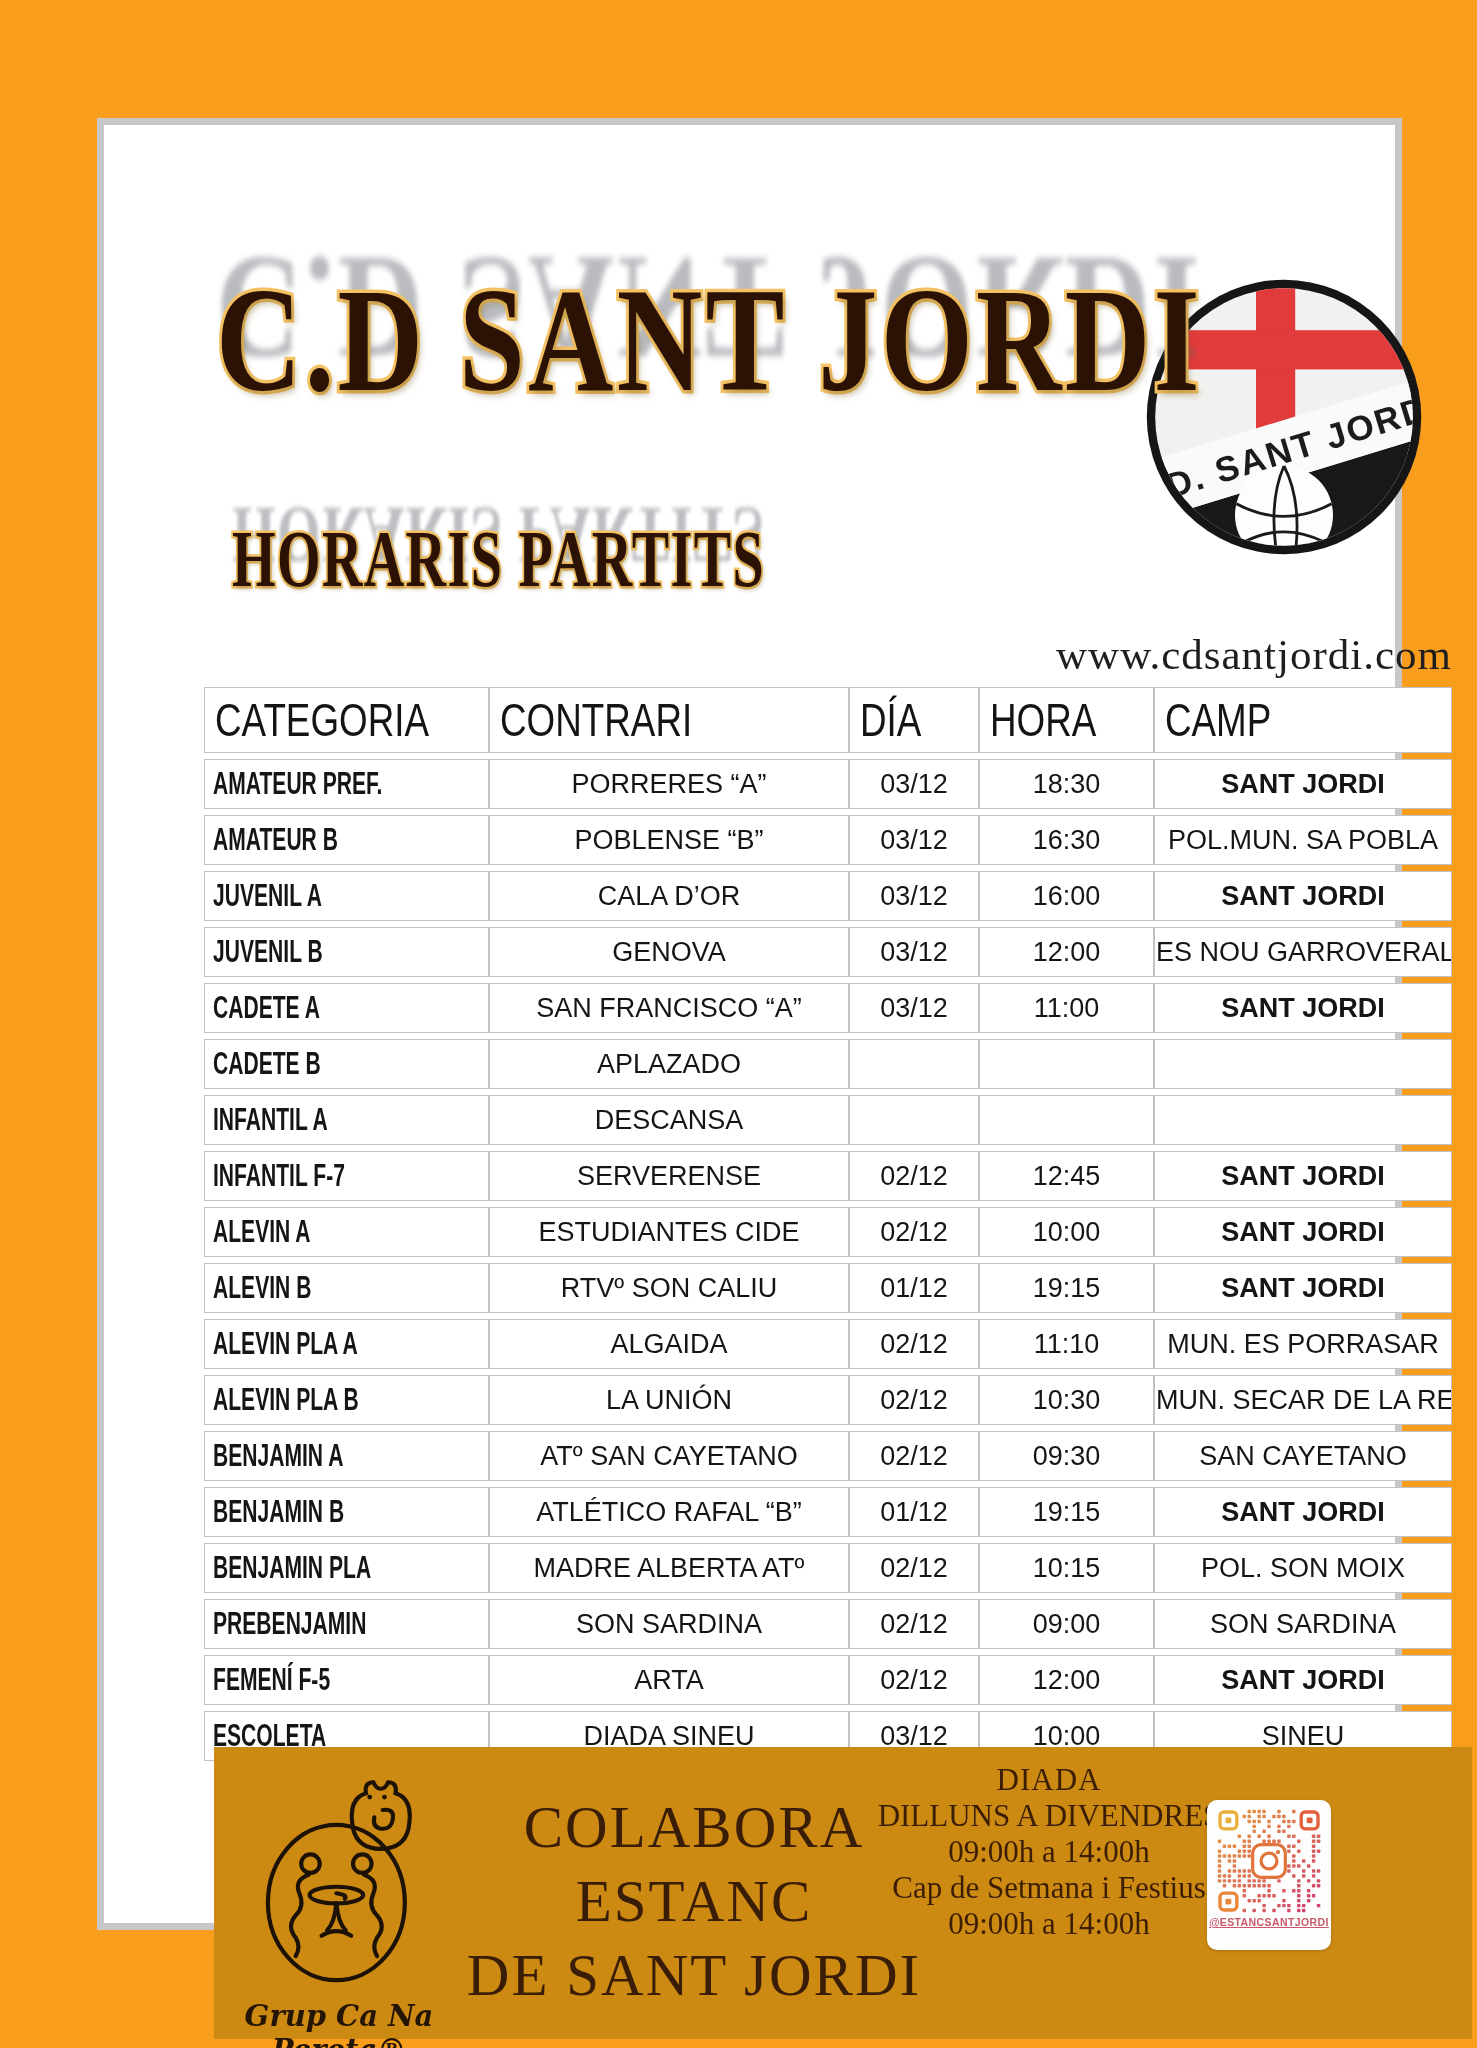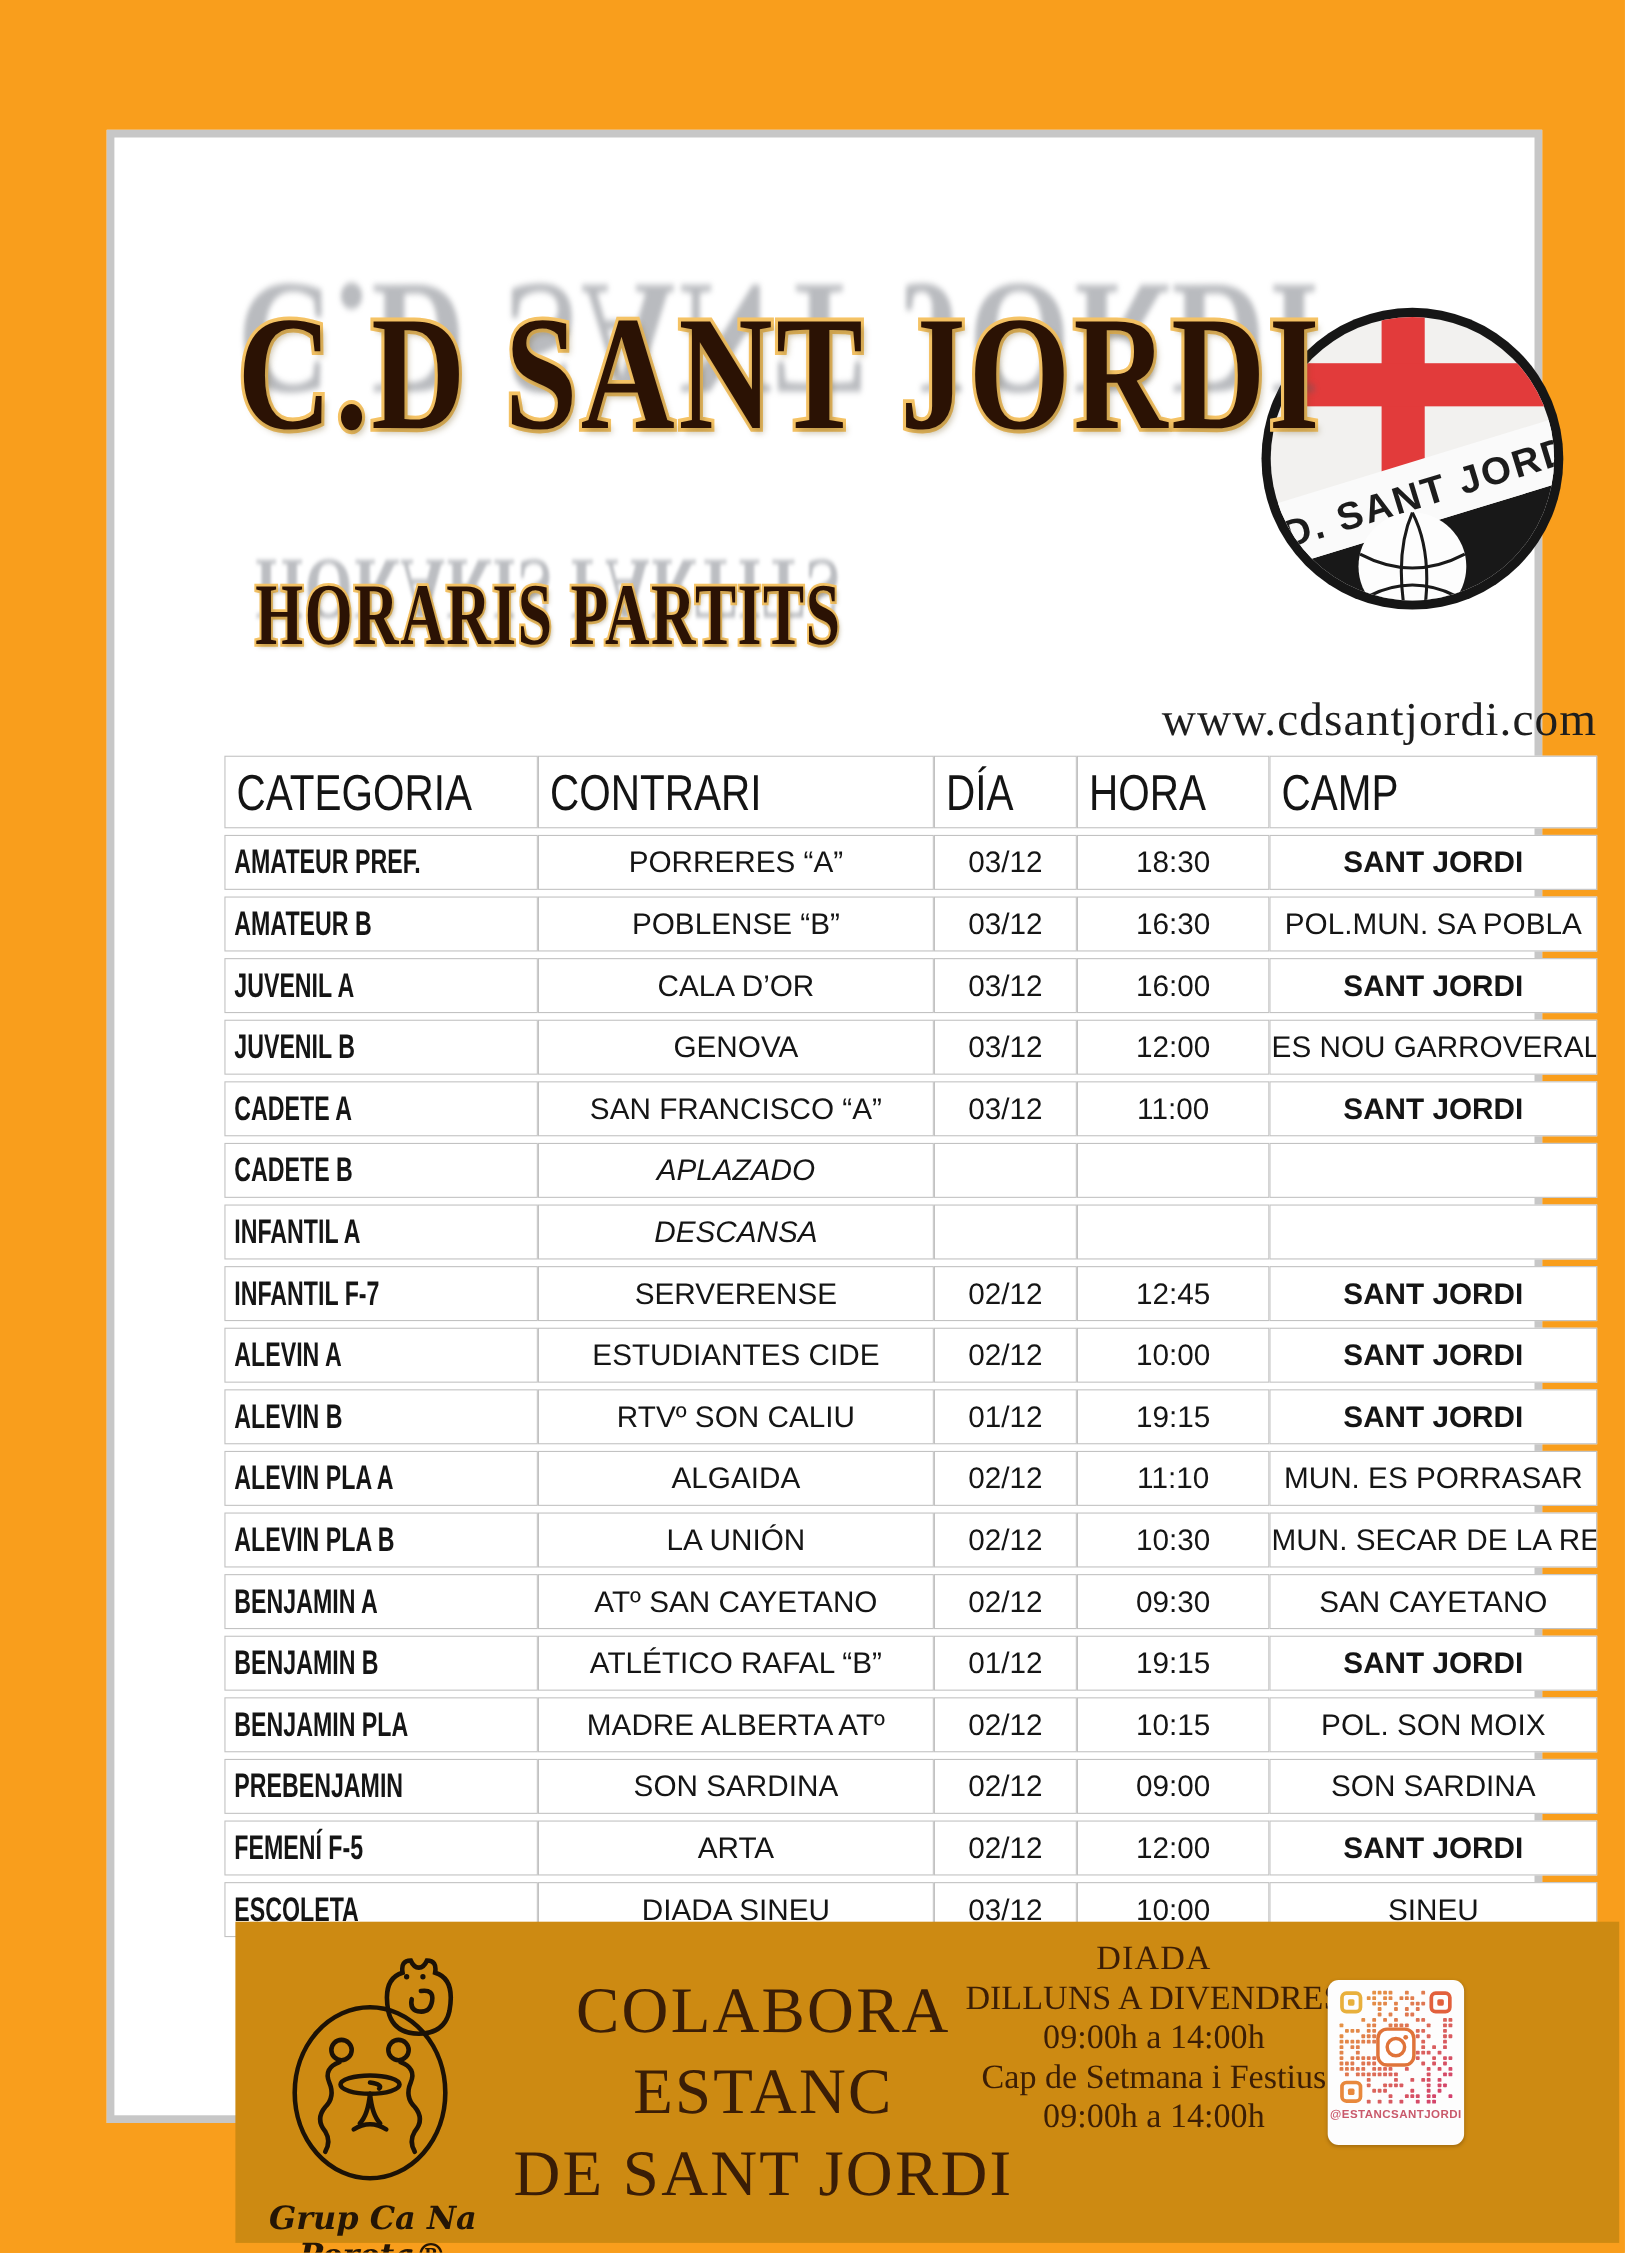--- a/index.html
+++ b/index.html
@@ -40,42 +40,42 @@
     border-collapse:separate;border-spacing:0 6px;table-layout:fixed;}
   col.c1{width:285px}col.c2{width:360px}col.c3{width:130px}col.c4{width:175px}col.c5{width:298px}
   .schedule th,.schedule td{border:1.5px solid #c2c2c2;background:#fff;overflow:hidden;}
   .schedule th{height:62px;text-align:left;padding-left:10px;font-weight:400;}
   .sq-h{display:inline-block;transform:scaleX(.8);transform-origin:left center;
     font-size:46px;letter-spacing:0;color:#141414;white-space:nowrap;}
   .schedule td{height:46px;font-size:27px;color:#151515;text-align:center;white-space:nowrap;}
   td.cat{text-align:left;padding-left:8px;}
   .sq-cat{display:inline-block;transform:scaleX(.68);transform-origin:left center;
     font-weight:700;font-size:31px;letter-spacing:0;white-space:nowrap;}
-  td .it{font-style:italic;}
+  td .it{}
   td.camp.b{font-weight:700;}
 
   
   .banner{position:absolute;left:110px;top:1622px;width:1258px;height:292px;background:#CD8A12;}
   .sponsor-logo{position:absolute;left:22px;top:26px;width:210px;height:222px;}
   .sponsor-caption{position:absolute;left:0px;top:252px;width:250px;text-align:center;
     font-family:"DejaVu Serif","Liberation Serif",serif;font-style:italic;font-weight:700;
     font-size:29px;color:#241505;}
   .sponsor-text{position:absolute;left:220px;top:44px;width:520px;text-align:center;
     font-family:"Liberation Serif","DejaVu Serif",serif;font-size:59px;color:#3a1d06;
     letter-spacing:2px;line-height:1.25;}
   .sponsor-text .l1{word-spacing:14px;}
   .hours{position:absolute;left:620px;top:14px;width:430px;text-align:center;
     font-family:"Liberation Serif","DejaVu Serif",serif;font-size:31px;color:#3c1e05;line-height:1.1;}
   .hours div{margin:2px 0;}
   .hours .ht{letter-spacing:1px;}
   .qr-card{position:absolute;left:993px;top:53px;width:124px;height:150px;background:#fdfdfd;
     border-radius:10px;box-shadow:0 1px 3px rgba(60,30,0,.25);}
   .qr-svg{position:absolute;left:10px;top:9px;width:104px;height:104px;}
   .qr-caption{position:absolute;left:0;top:116px;width:124px;text-align:center;
-    font-size:10.5px;font-weight:700;color:#C9596B;letter-spacing:.4px;}
+    font-size:10.5px;font-weight:700;color:#C9596B;letter-spacing:.4px;text-decoration:underline;}
 </style>
 </head>
 <body>
 
 <div class="page">
   <div class="card">
 
     <div class="title-wrap">
       <div class="title-main">C.D SANT JORDI</div>
       <div class="title-reflect">C.D SANT JORDI</div>

